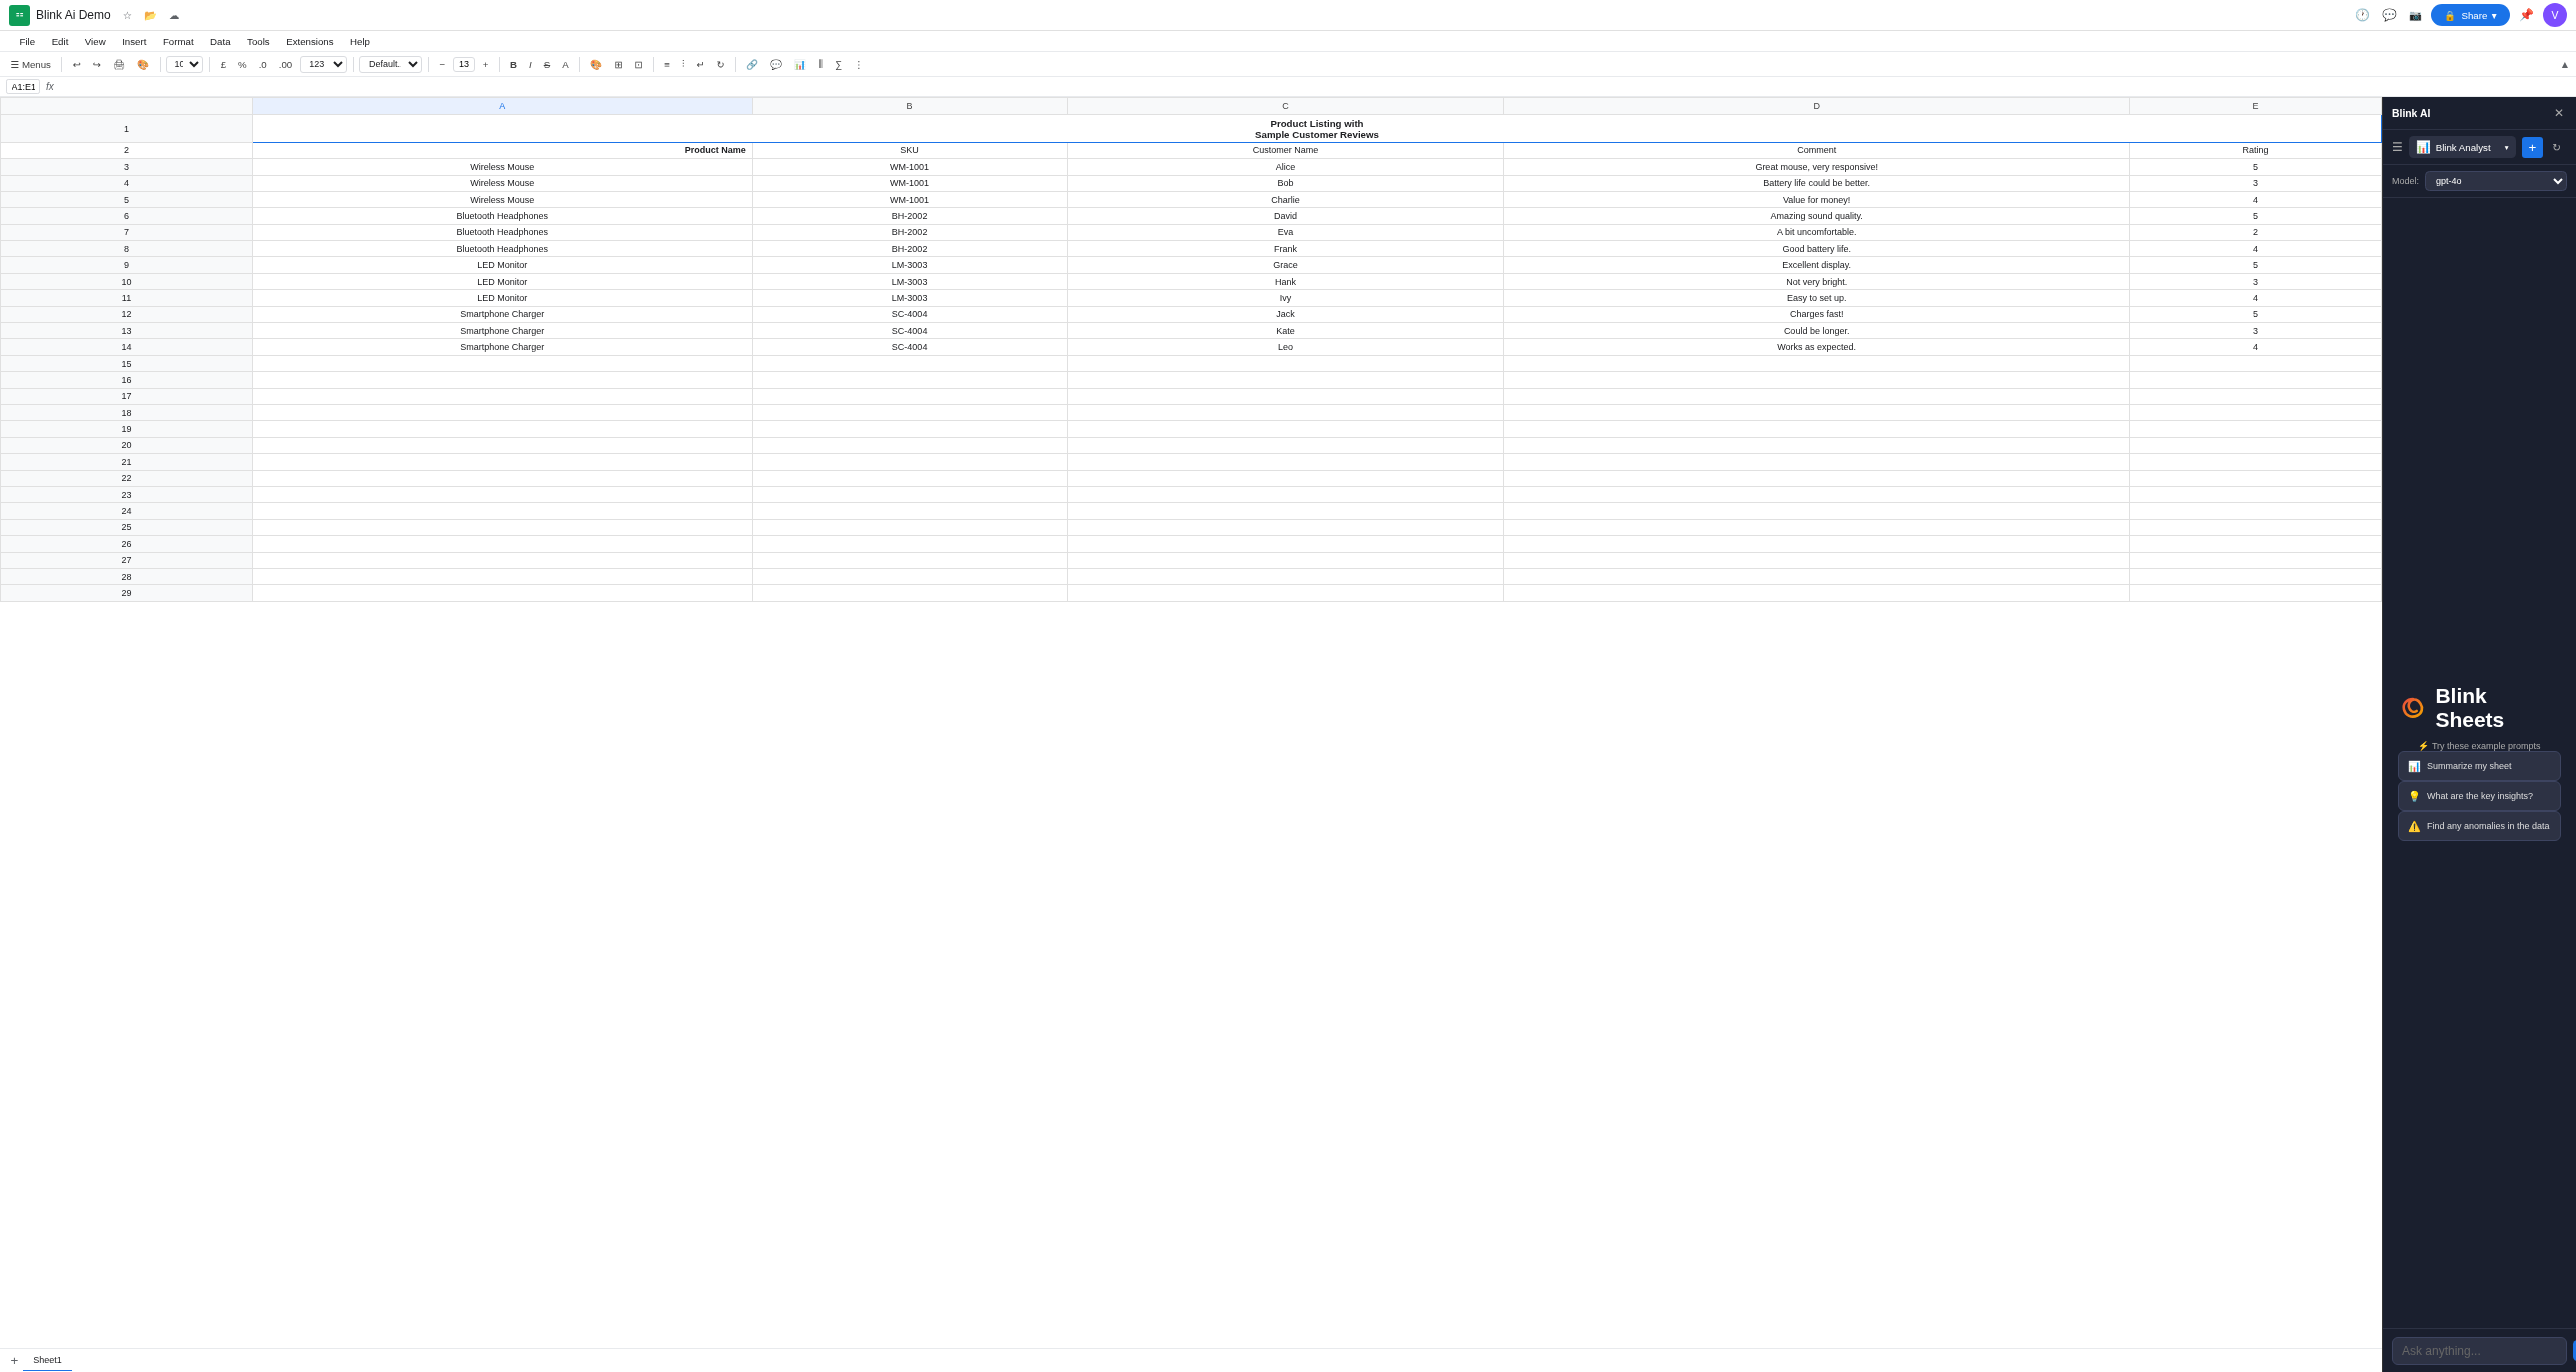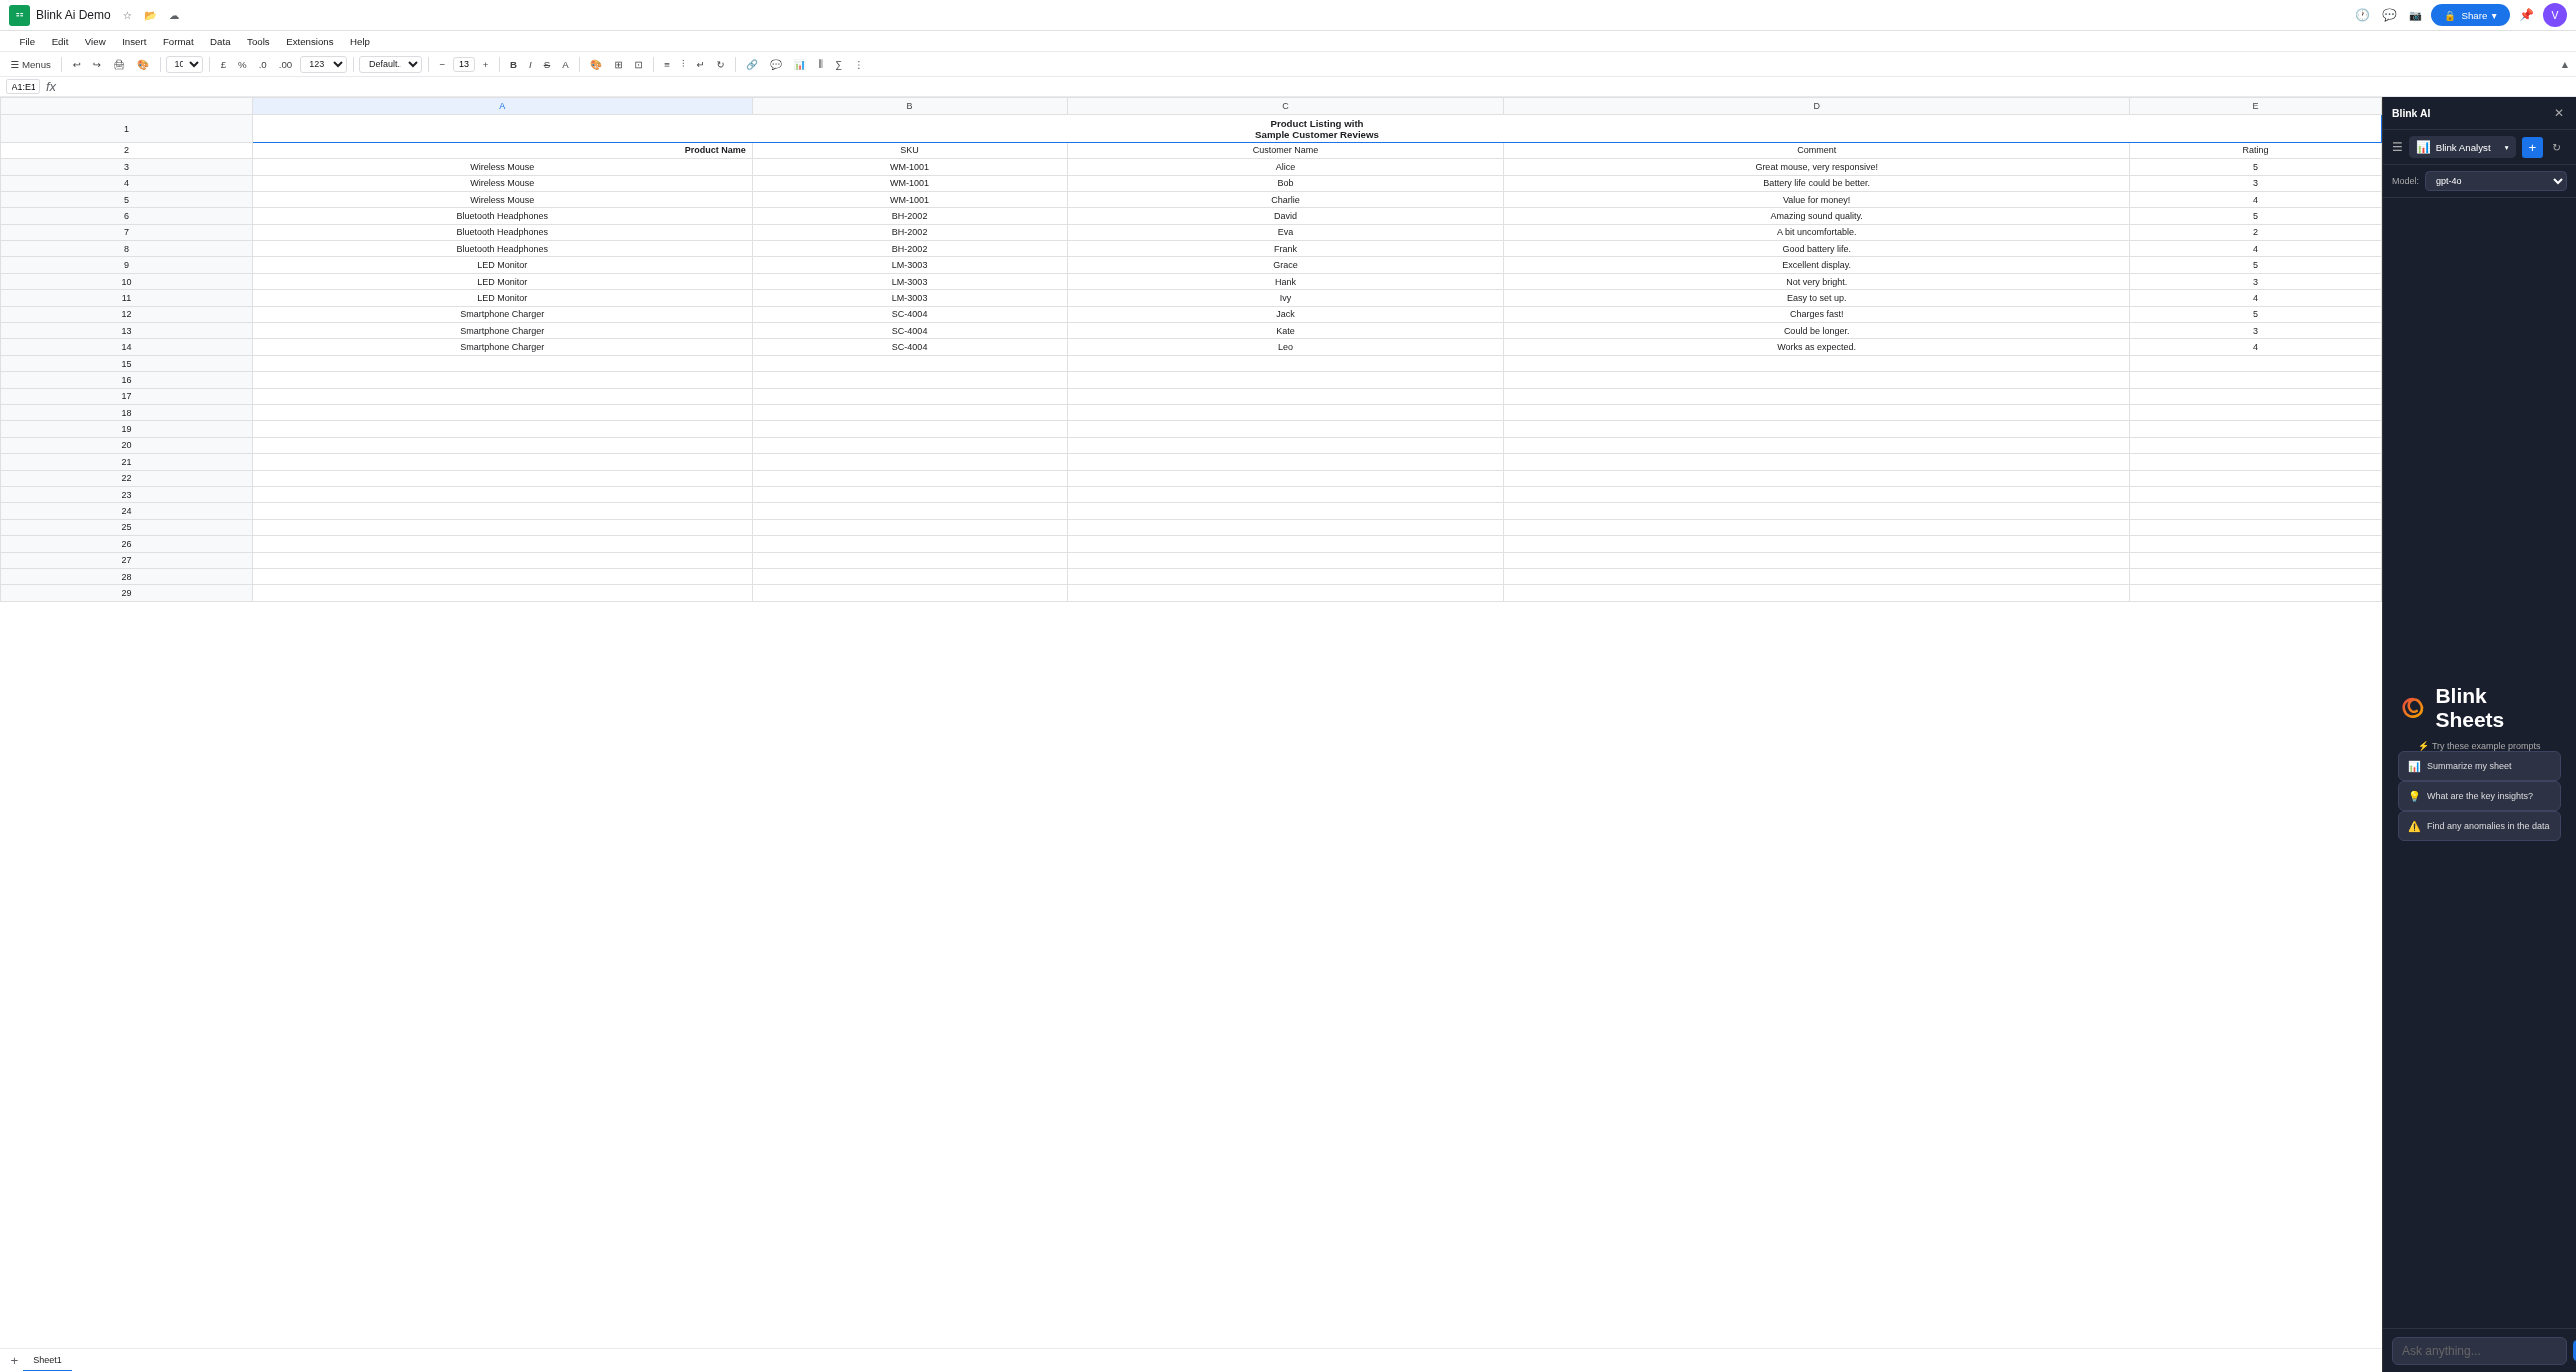--- a/index.html
+++ b/index.html
@@ -28,21 +28,21 @@
     .toolbar-sep { width: 0.7px; height: 15px; background: #dadce0; margin: 0 3px; }
     .toolbar-select { border: 0.7px solid #dadce0; border-radius: 3px; padding: 1.5px 4.5px; font-size: 9px; background: #fff; cursor: pointer; color: #202124; }
     .zoom-input { width: 37px; text-align: center; border: 0.7px solid #dadce0; border-radius: 3px; padding: 1.5px 3px; font-size: 9px; }
     .font-size-box { width: 22.4px; text-align: center; border: 0.7px solid #dadce0; border-radius: 3px; padding: 1.5px 3px; font-size: 9px; }
     .bold-btn { font-weight: bold; }
     .italic-btn { font-style: italic; }
 
     
     .formula-bar { display: flex; align-items: center; padding: 2.2px 6px; background: #fff; border-bottom: 0.7px solid #e8eaed; gap: 6px; }
     .cell-ref { width: 34px; border: 0.7px solid #dadce0; border-radius: 2.2px; padding: 1.5px 4.5px; font-size: 9px; text-align: center; }
-    .fx-icon { color: #5f6368; font-size: 13px; font-style: italic; }
+    .fx-icon { color: #5f6368; font-size: 10px; font-style: italic; }
     .formula-input { flex: 1; border: none; outline: none; font-size: 9.7px; color: #202124; }
 
     
     .main-area { display: flex; flex: 1; overflow: hidden; }
 
     
     .sheet-area { flex: 1; overflow: hidden; display: flex; flex-direction: column; }
 
     
     .spreadsheet-container { flex: 1; overflow: auto; position: relative; }

